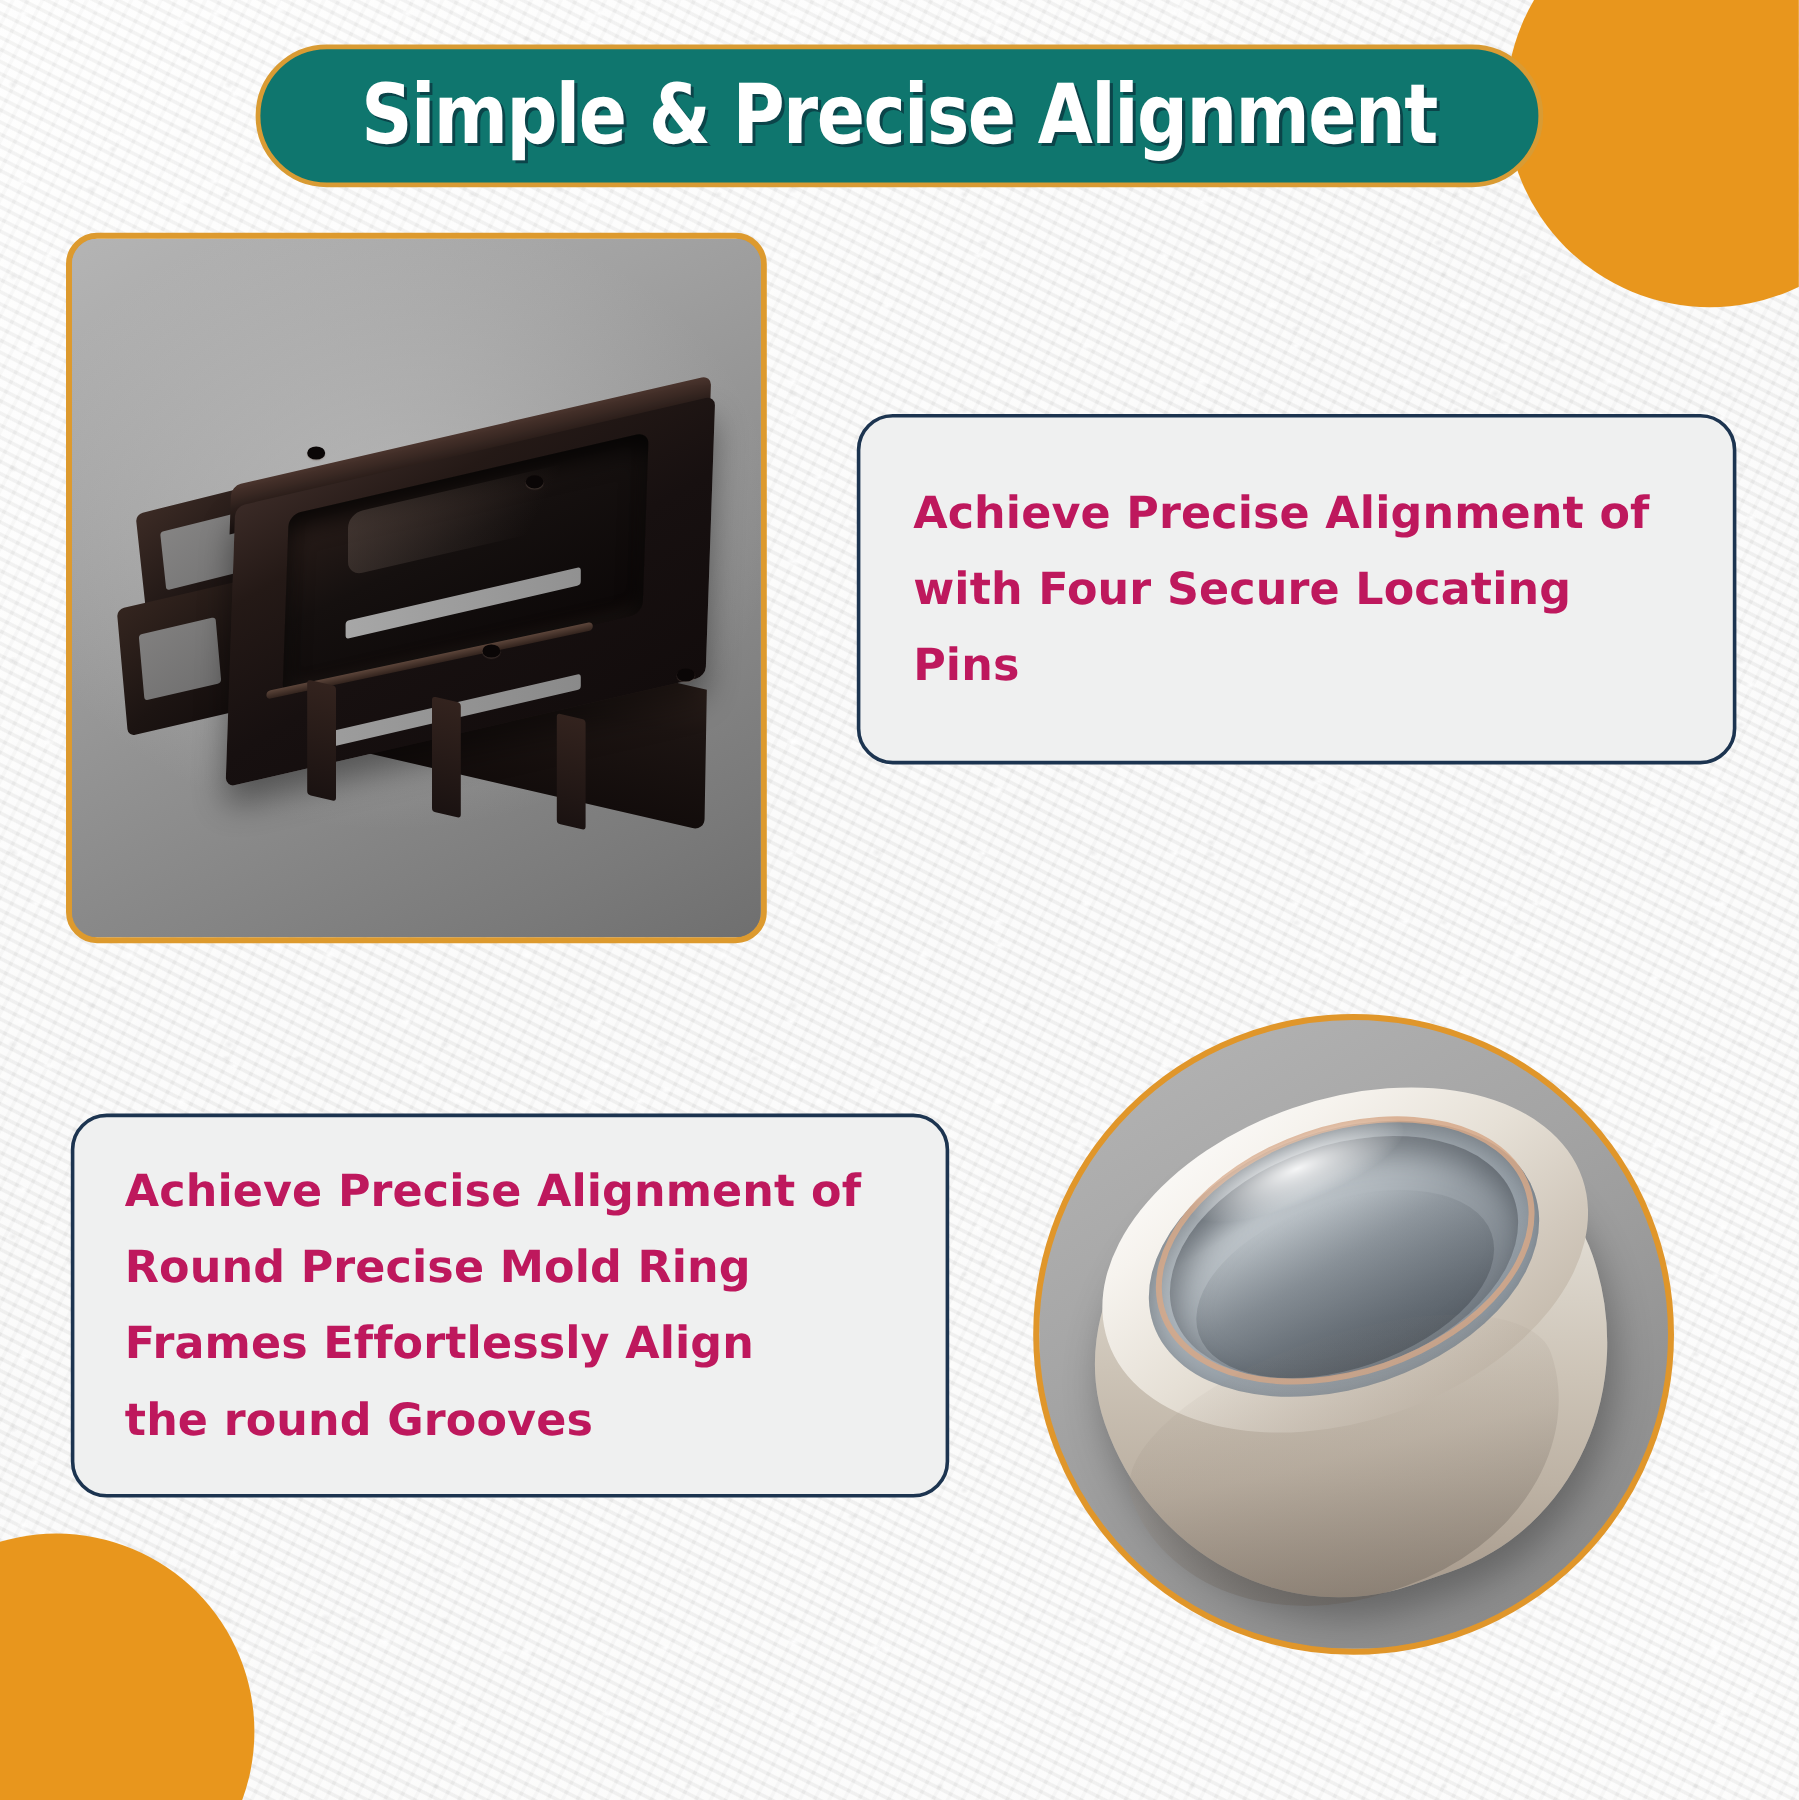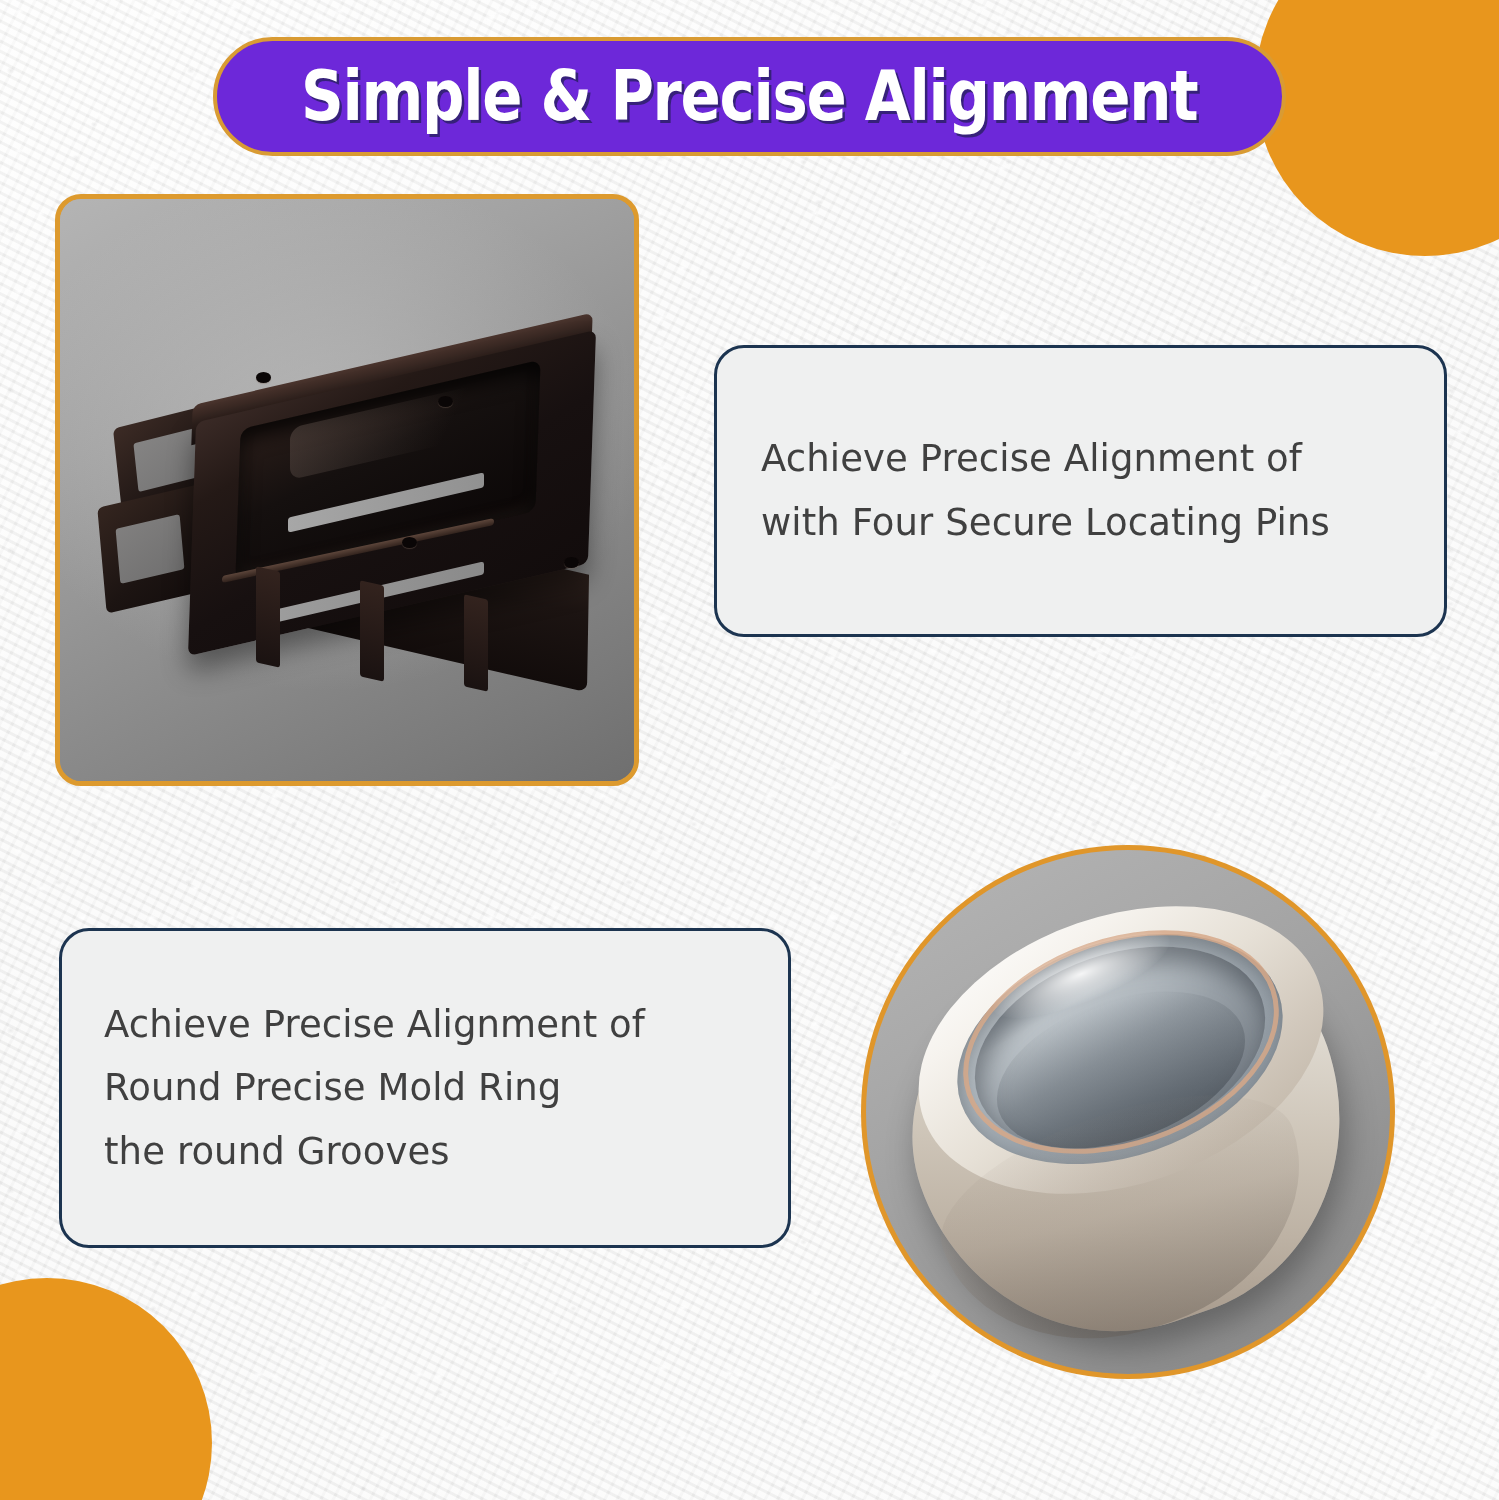--- a/index.html
+++ b/index.html
@@ -67,21 +67,21 @@
     bottom: -108px; left: -118px;
   }
 
   
   #title-banner {
     position: absolute;
     left: 213px;
     top: 37px;
     width: 1073px;
     height: 119px;
-    background: #6d28d9;
+    background: #0f766e;
     border: 4px solid #d99b33;
     border-radius: 60px;
     display: flex;
     align-items: center;
     justify-content: center;
   }
   #title-text {
     color: #ffffff;
     font-family: "DejaVu Sans", sans-serif;
     font-weight: 700;
@@ -316,23 +316,23 @@
   .callout-box {
     position: absolute;
     background: #eff0f0;
     border: 3px solid #1c3450;
     border-radius: 30px;
     display: flex;
     flex-direction: column;
     justify-content: center;
   }
   .callout-text {
-    color: #404040;
+    color: #be185d;
     font-family: "DejaVu Sans", sans-serif;
-    font-weight: 400;
+    font-weight: 700;
     font-size: 37px;
     line-height: 1.72;
     letter-spacing: .1px;
   }
   #callout-flask {
     left: 714px;
     top: 345px;
     width: 733px;
     height: 292px;
     padding: 0 44px;
@@ -383,20 +383,21 @@
 </div>
 
 <div class="callout-box" id="callout-flask">
   <span class="callout-text">Achieve Precise Alignment of</span>
   <span class="callout-text">with Four Secure Locating Pins</span>
 </div>
 
 <div class="callout-box" id="callout-ring">
   <span class="callout-text">Achieve Precise Alignment of</span>
   <span class="callout-text">Round Precise Mold Ring</span>
+  <span class="callout-text">Frames Effortlessly Align</span>
   <span class="callout-text">the round Grooves</span>
 </div>
 
 <div id="ring-photo-circle">
   <div class="ring-piece" id="ring-outer-body"></div>
   <div class="ring-piece" id="ring-top-face"></div>
   <div class="ring-piece" id="ring-bore-outer"></div>
   <div class="ring-piece" id="ring-bore-inner"></div>
   <div class="ring-piece" id="ring-inner-shadow"></div>
   <div class="ring-piece" id="ring-copper-edge"></div>

